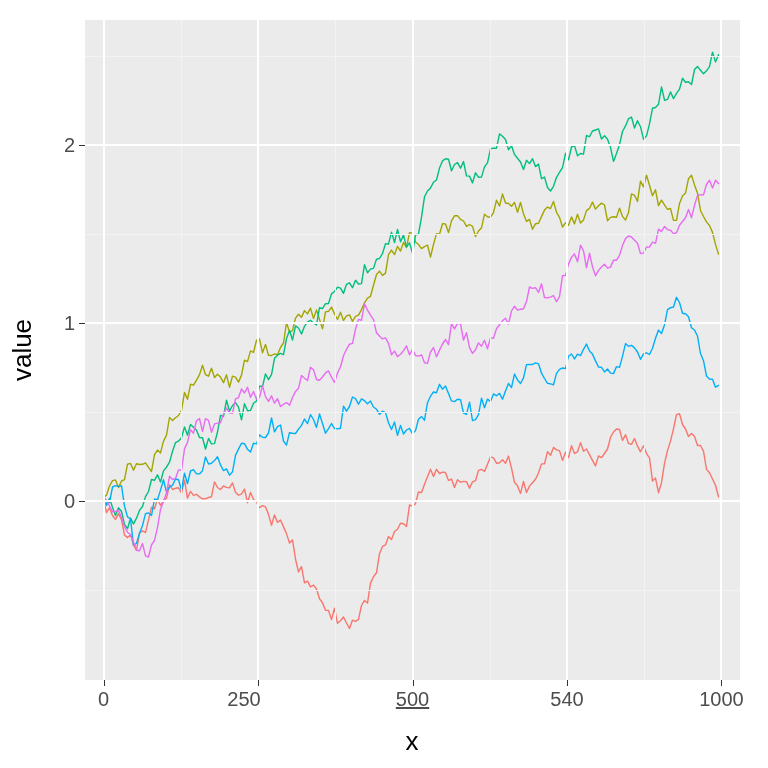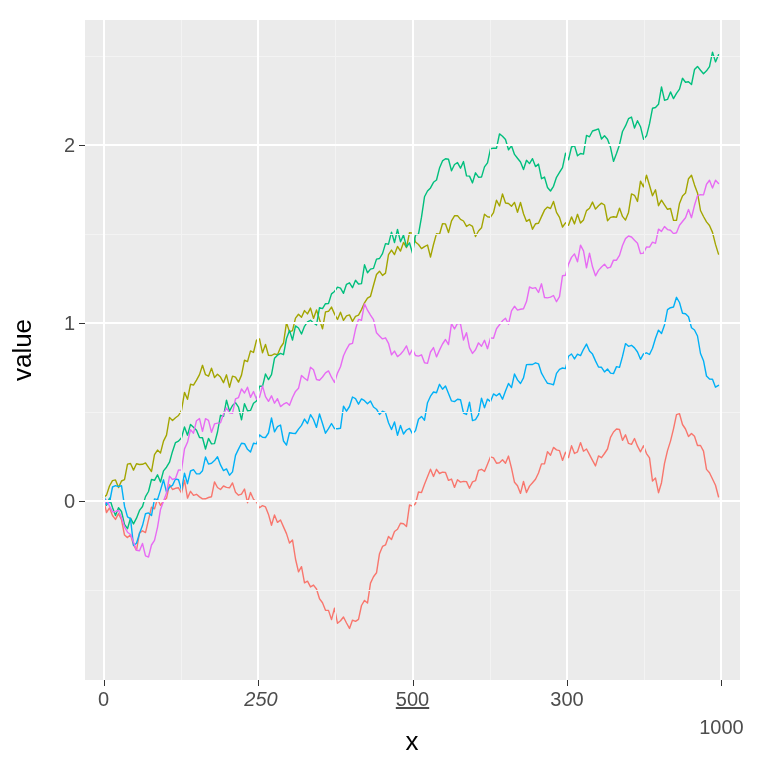--- a/index.html
+++ b/index.html
@@ -74,26 +74,26 @@
 
   <div id="ticks-layer"></div>
 
   <div class="axis-title x-title" style="left:412px; top:726px;">x</div>
 
   <div class="axis-title y-title" style="left:22px; top:350px;">value</div>
 
 <div class="tick-mark" style="left: 103.538px; top: 680px; width: 1px; height: 6px; position: absolute;"></div>
     <div class="tick-label x-tick" style="left: 103.538px; top: 688px; position: absolute;">0</div>
     <div class="tick-mark" style="left: 258.019px; top: 680px; width: 1px; height: 6px; position: absolute;"></div>
-    <div class="tick-label x-tick" style="left: 261px; top: 688px; position: absolute; font-style: italic;">250</div>
+    <div class="tick-label x-tick" style="left: 244px; top: 688px; position: absolute;">250</div>
     <div class="tick-mark" style="left: 412.5px; top: 680px; width: 1px; height: 6px; position: absolute;"></div>
     <div class="tick-label x-tick" style="left: 412.5px; top: 688px; position: absolute; text-decoration: underline;">500</div>
     <div class="tick-mark" style="left: 566.981px; top: 680px; width: 1px; height: 6px; position: absolute;"></div>
-    <div class="tick-label x-tick" style="left: 566.981px; top: 688px; position: absolute;">300</div>
+    <div class="tick-label x-tick" style="left: 566.981px; top: 688px; position: absolute;">540</div>
     <div class="tick-mark" style="left: 721.462px; top: 680px; width: 1px; height: 6px; position: absolute;"></div>
-    <div class="tick-label x-tick" style="left: 721.462px; top: 688px; position: absolute; margin-top: 28px;">1000</div>
+    <div class="tick-label x-tick" style="left: 721.462px; top: 688px; position: absolute;">1000</div>
     <div class="tick-mark" style="left: 79px; top: 501.213px; width: 6px; height: 1px; position: absolute;"></div>
     <div class="tick-label y-tick" style="left: 43px; top: 501.213px; width: 32px; position: absolute;">0</div>
     <div class="tick-mark" style="left: 79px; top: 323.315px; width: 6px; height: 1px; position: absolute;"></div>
     <div class="tick-label y-tick" style="left: 43px; top: 323.315px; width: 32px; position: absolute;">1</div>
     <div class="tick-mark" style="left: 79px; top: 145.418px; width: 6px; height: 1px; position: absolute;"></div>
     <div class="tick-label y-tick" style="left: 43px; top: 145.418px; width: 32px; position: absolute;">2</div>
   </div>
 
 </body></html>

